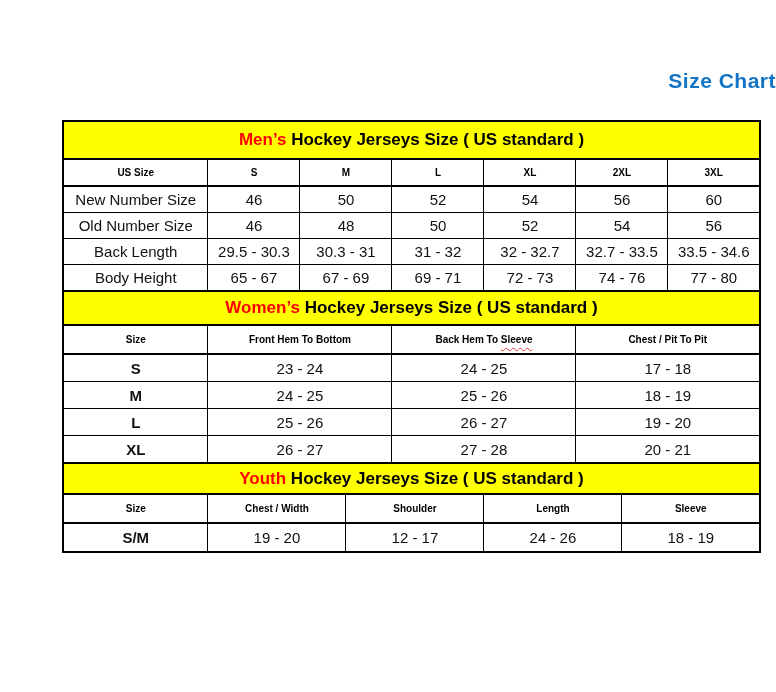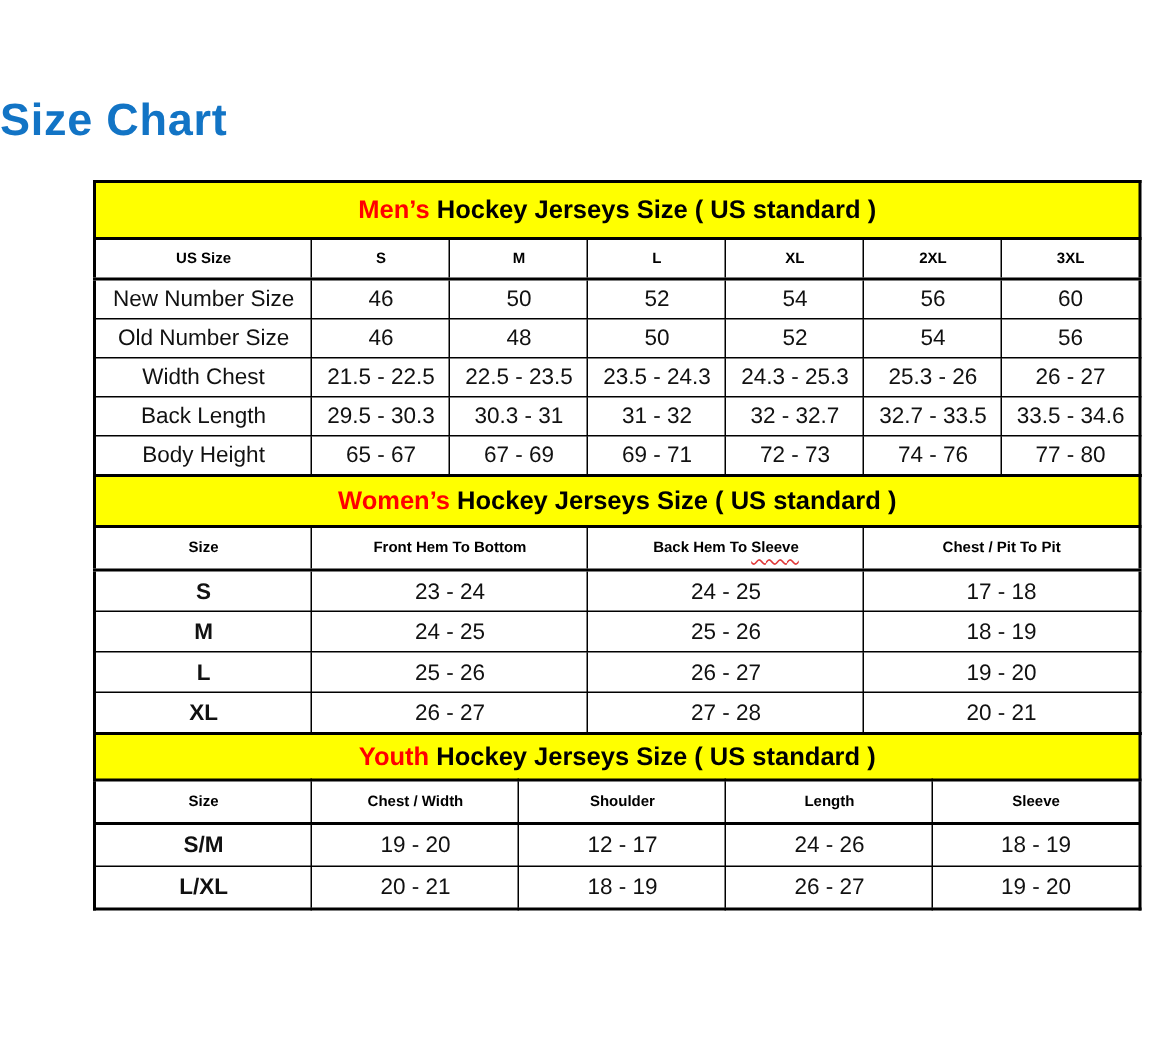--- a/index.html
+++ b/index.html
@@ -7,22 +7,22 @@
     position:relative;
     width:776px;height:692px;
     background:#fff;
     font-family:"Liberation Sans", sans-serif;
     overflow:hidden;
   }
   .page-title{
     margin:0;
     padding-top:64px;
     padding-bottom:0;
-    text-align:left;
-    font-size:30px;
+    text-align:right;
+    font-size:21px;
     line-height:34px;
     font-weight:bold;
     color:var(--title-blue,#1274c5);
     letter-spacing:0.5px;
   }
   .chart{
     position:absolute;
     left:38px;top:120px;
     width:699px;
     padding-left:24px;
@@ -122,29 +122,20 @@
           <tr>
             <td>Old Number Size</td>
             <td>46</td>
             <td>48</td>
             <td>50</td>
             <td>52</td>
             <td>54</td>
             <td>56</td>
           </tr>
           <tr>
-            <td>Width Chest</td>
-            <td>21.5 - 22.5</td>
-            <td>22.5 - 23.5</td>
-            <td>23.5 - 24.3</td>
-            <td>24.3 - 25.3</td>
-            <td>25.3 - 26</td>
-            <td>26 - 27</td>
-          </tr>
-          <tr>
             <td>Back Length</td>
             <td>29.5 - 30.3</td>
             <td>30.3 - 31</td>
             <td>31 - 32</td>
             <td>32 - 32.7</td>
             <td>32.7 - 33.5</td>
             <td>33.5 - 34.6</td>
           </tr>
           <tr>
             <td>Body Height</td>
@@ -223,23 +214,16 @@
           </tr>
         </thead>
         <tbody>
           <tr>
             <td class="b">S/M</td>
             <td>19 - 20</td>
             <td>12 - 17</td>
             <td>24 - 26</td>
             <td>18 - 19</td>
           </tr>
-          <tr>
-            <td class="b">L/XL</td>
-            <td>20 - 21</td>
-            <td>18 - 19</td>
-            <td>26 - 27</td>
-            <td>19 - 20</td>
-          </tr>
         </tbody>
       </table>
     </div>
 </div>
 
 </body></html>

